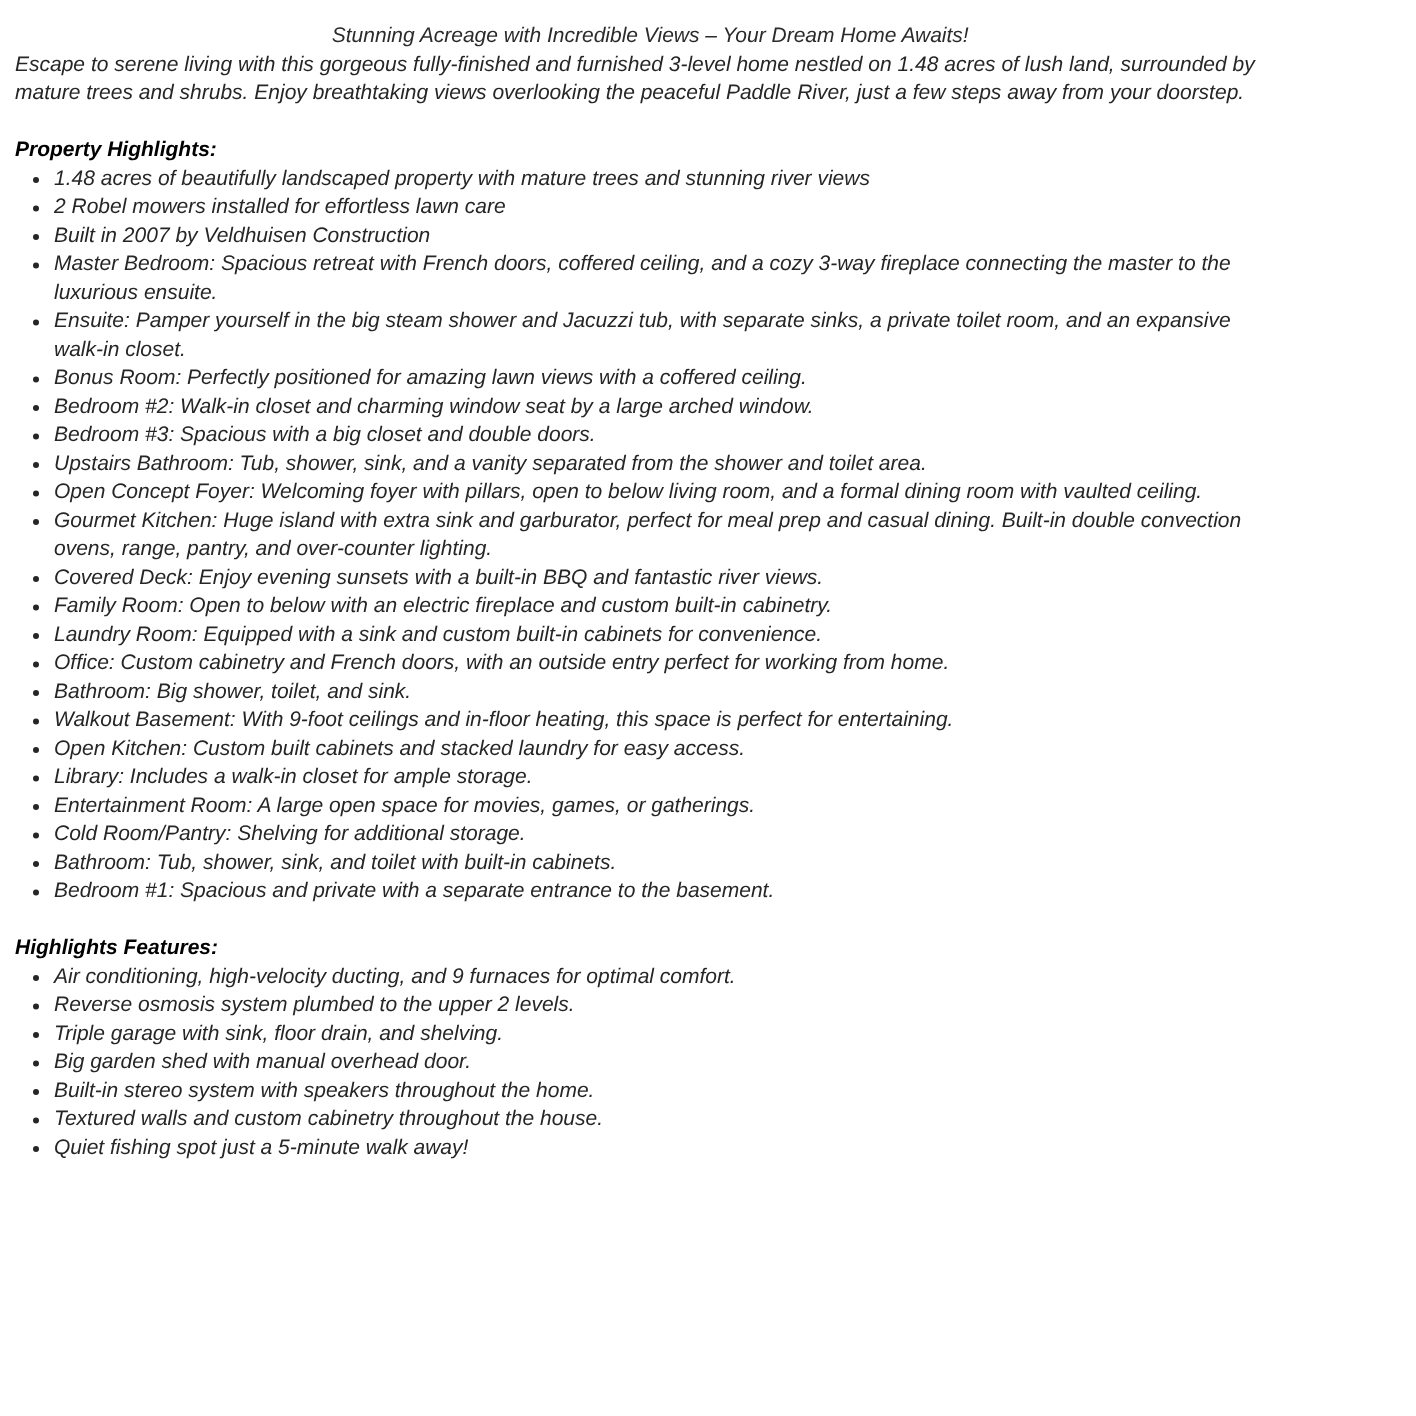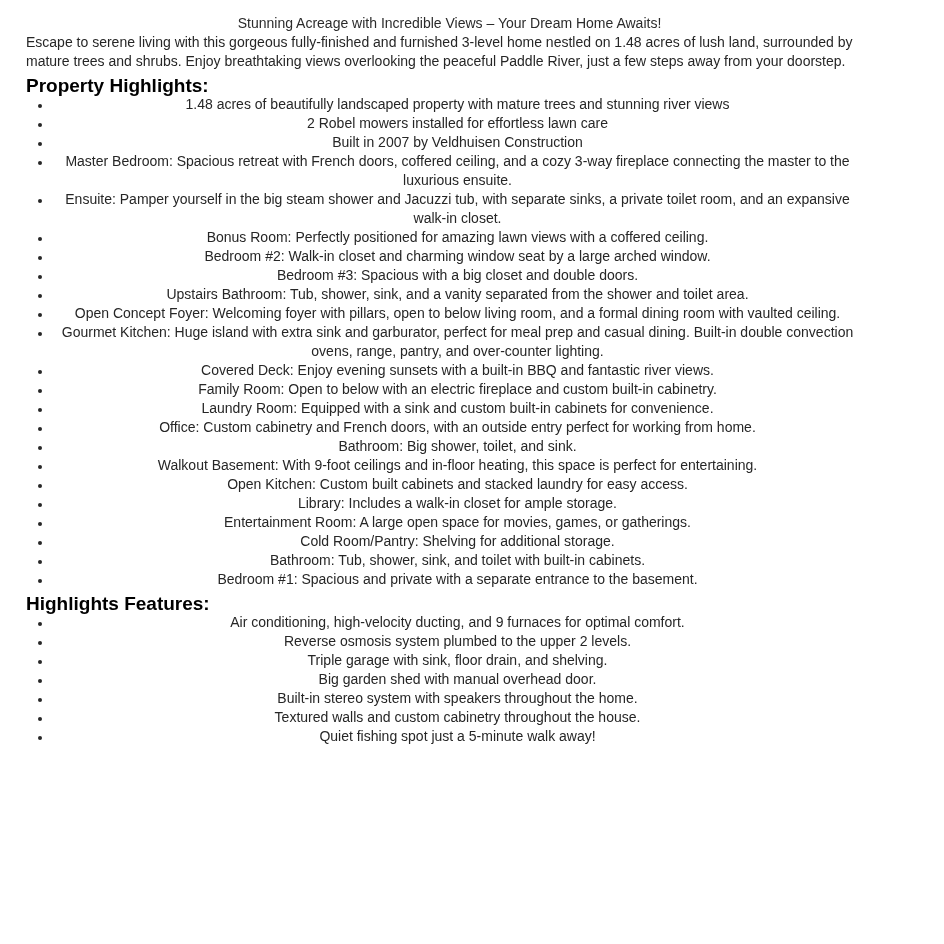--- a/index.html
+++ b/index.html
@@ -12,48 +12,48 @@
     height: 944px;
     overflow: hidden;
     position: relative;
     font-family: "Liberation Sans", sans-serif;
     font-size: 14px;
     line-height: 19px;
     color: #262626;
     -webkit-font-smoothing: antialiased;
   }
   .doc {
-    padding: 14px 0 0 26px;
+    padding: 14px 0 0 10px;
     width: 847px;
+    font-style: italic;
   }
   .title {
     text-align: center;
     width: 847px;
     color: #2b2b2b;
     margin: 0;
     font-weight: 400;
   }
   .intro {
     margin: 0;
     width: 847px;
   }
   .section { margin: 0; }
   .section h2 {
-    margin: 5px 0 0 0;
-    font-size: 19px;
+    margin: 19px 0 0 0;
+    font-size: 14px;
     line-height: 19px;
     font-weight: 700;
     color: #000000;
   }
   .section ul {
     margin: 0;
     padding: 0 0 0 26px;
     list-style: disc outside;
     width: 811px;
-    text-align: center;
   }
   .section li {
     margin: 0;
     padding: 0;
     color: #262626;
   }
   .section li::marker {
     color: #262626;
     font-size: 12px;
   }

